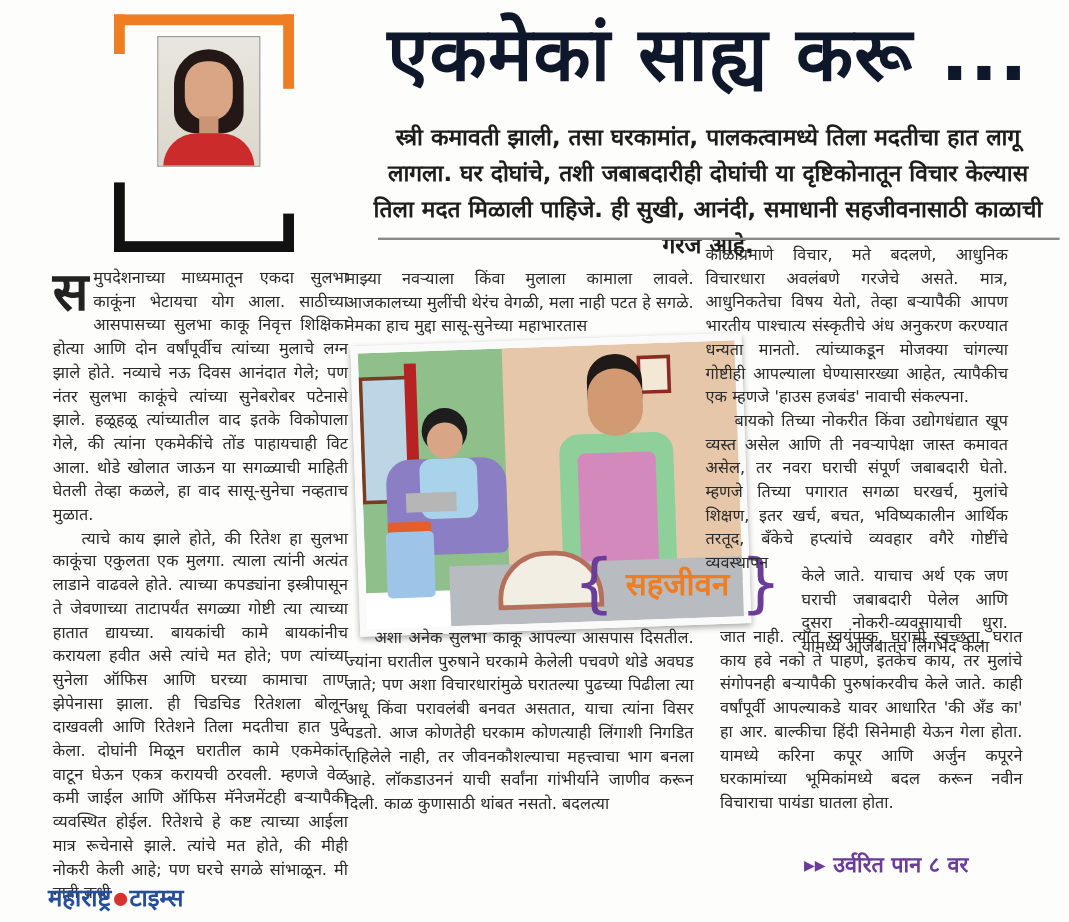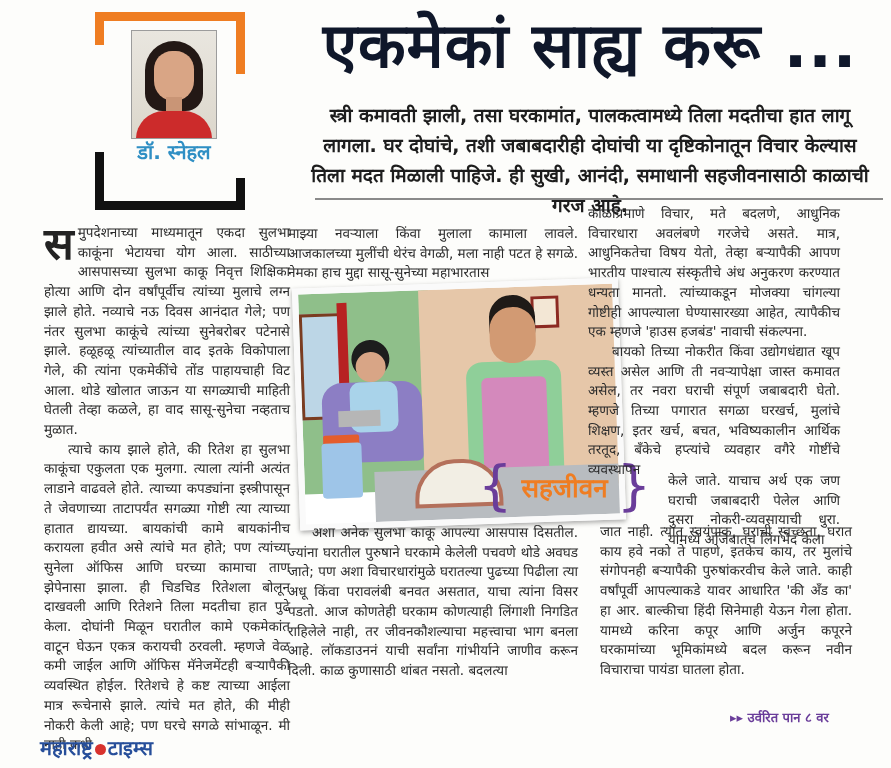--- a/index.html
+++ b/index.html
@@ -47,41 +47,40 @@
   .illus .laptop { position:absolute; left:36px; top:118px; width:42px; height:16px; background:#b6b6b6; }
   .illus .man { position:absolute; left:190px; top:20px; width:46px; height:56px; border-radius:22px; background:#d29a73; box-shadow:0 -12px 0 0 #1f1a17; }
   .illus .manbody { position:absolute; left:165px; top:74px; width:95px; height:110px; background:#8fcf99; border-radius:16px 16px 0 0; }
   .illus .apron { position:absolute; left:180px; top:90px; width:65px; height:100px; background:#d489bc; border-radius:6px; }
   .illus .frame { position:absolute; left:232px; top:10px; width:22px; height:26px; background:#f3e7d5; border:3px solid #8c2a22; }
   .illus .sink { position:absolute; left:70px; top:180px; width:250px; height:50px; background:#b8bcc0; }
   .illus .plates { position:absolute; left:110px; top:170px; width:80px; height:40px; border-radius:40px 40px 0 0; background:#f2eee4; border:4px solid #b4705b; }
   .illus .jug { position:absolute; left:18px; top:150px; width:40px; height:55px; background:#9ec5e8; border-radius:4px; box-shadow:0 -10px 0 -2px #e45d2c; }
   .sahaj { left:478px; top:463px; width:190px; height:50px; color:#ef7d22; font-size:26px; font-weight:bold; line-height:50px; text-align:left; }
   .brace { color:#6a3d9a; font-size:54px; font-weight:normal; vertical-align:top; line-height:46px; }
-  .cont { left:730px; top:708px; color:#6a3d9a; font-size:13px; font-weight:bold; white-space:nowrap; }
+  .cont { left:670px; top:708px; color:#6a3d9a; font-size:18px; font-weight:bold; white-space:nowrap; }
   .logo { left:40px; top:734px; color:#264e9a; font-size:20px; font-weight:bold; white-space:nowrap; }
   .logo .dot { display:inline-block; width:11px; height:11px; border-radius:50%; background:#d8322e; margin:0 2px; vertical-align:middle; }
 </style>
 </head>
 <body>
 
 <div class="abs or-h"></div>
 <div class="abs or-l"></div>
 <div class="abs or-r"></div>
 <div class="abs bk-l"></div>
 <div class="abs bk-h"></div>
 <div class="abs bk-r"></div>
 <div class="abs photo">
   <div class="hair"></div>
     <div class="face"></div>
     <div class="neck"></div>
     <div class="shirt"></div>
 </div>
 <div class="abs author-name">
-  <div>डॉ. स्नेहल</div>
 </div>
 
 <div class="abs headline">एकमेकां साह्य करू ...</div>
 <div class="abs standfirst">स्त्री कमावती झाली, तसा घरकामांत, पालकत्वामध्ये तिला मदतीचा हात लागू लागला. घर दोघांचे, तशी जबाबदारीही दोघांची या दृष्टिकोनातून विचार केल्यास तिला मदत मिळाली पाहिजे. ही सुखी, आनंदी, समाधानी सहजीवनासाठी काळाची गरज आहे.</div>
 <div class="abs rule"></div>
 
 <div class="abs col col1">
   <p><span class="dropcap">स</span><span>मुपदेशनाच्या माध्यमातून एकदा सुलभा काकूंना भेटायचा योग आला. साठीच्या आसपासच्या सुलभा काकू निवृत्त शिक्षिका होत्या आणि दोन वर्षांपूर्वीच त्यांच्या मुलाचे लग्न झाले होते. नव्याचे नऊ दिवस आनंदात गेले; पण नंतर सुलभा काकूंचे त्यांच्या सुनेबरोबर पटेनासे झाले. हळूहळू त्यांच्यातील वाद इतके विकोपाला गेले, की त्यांना एकमेकींचे तोंड पाहायचाही विट आला. थोडे खोलात जाऊन या सगळ्याची माहिती घेतली तेव्हा कळले, हा वाद सासू-सुनेचा नव्हताच मुळात.</span></p>
   <p class="indent">त्याचे काय झाले होते, की रितेश हा सुलभा काकूंचा एकुलता एक मुलगा. त्याला त्यांनी अत्यंत लाडाने वाढवले होते. त्याच्या कपड्यांना इस्त्रीपासून ते जेवणाच्या ताटापर्यंत सगळ्या गोष्टी त्या त्याच्या हातात द्यायच्या. बायकांची कामे बायकांनीच करायला हवीत असे त्यांचे मत होते; पण त्यांच्या सुनेला ऑफिस आणि घरच्या कामाचा ताण झेपेनासा झाला. ही चिडचिड रितेशला बोलून दाखवली आणि रितेशने तिला मदतीचा हात पुढे केला. दोघांनी मिळून घरातील कामे एकमेकांत वाटून घेऊन एकत्र करायची ठरवली. म्हणजे वेळ कमी जाईल आणि ऑफिस मॅनेजमेंटही बऱ्यापैकी व्यवस्थित होईल. रितेशचे हे कष्ट त्याच्या आईला मात्र रूचेनासे झाले. त्यांचे मत होते, की मीही नोकरी केली आहे; पण घरचे सगळे सांभाळून. मी नाही कधी</p>
 </div>

